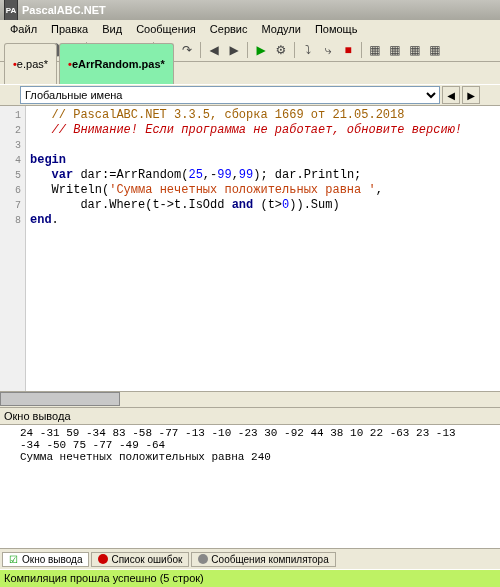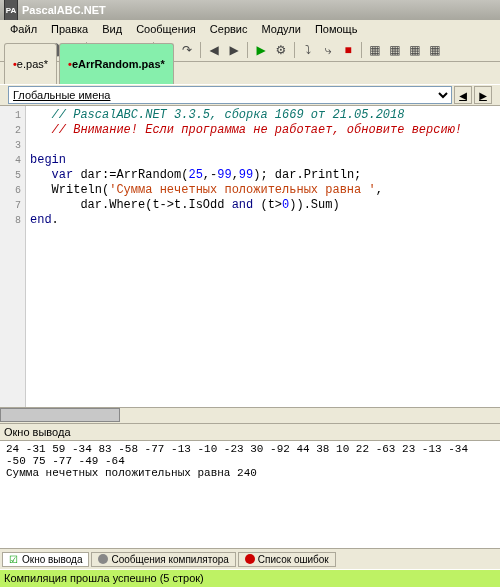--- a/index.html
+++ b/index.html
@@ -83,24 +83,23 @@
 .tab.active {
   background: #86efac;
   font-weight: bold;
 }
 .tab .dot { color: #d00; font-weight: bold; }
 .navbar {
   background: #ece9d8;
   height: 22px;
   display: flex;
   align-items: center;
-  padding: 0 8px;
+  padding: 0 20px;
   border-top: 1px solid #fff;
   border-bottom: 1px solid #aca899;
-  text-decoration: underline;
 }
 .navbar select {
   flex: 1;
   height: 18px;
   font-size: 11px;
   background: #fff;
   border: 1px solid #7f9db9;
 }
 .navbtn {
   width: 18px; height: 18px;
@@ -130,23 +129,23 @@
   font-size: 10px;
 }
 .code {
   flex: 1;
   padding: 2px 4px;
   line-height: 15px;
   white-space: pre;
   color: #000;
   overflow: auto;
 }
-.code .comment { color: #0f766e; font-style: italic; }
+.code .comment { color: #a16207; }
 .code .comment-red { color: #c00000; font-style: italic; margin-top: 41px; }
-.code .kw { color: #000080; font-weight: normal; }
+.code .kw { color: #000080; font-weight: bold; }
 .code .str { color: #c2410c; }
 .code .num { color: #0000ff; }
 .hscroll {
   height: 16px;
   background: #ece9d8;
   border-top: 1px solid #aca899;
   display: flex;
 }
 .hscroll .thumb {
   background: #c8c8c8;
@@ -158,23 +157,23 @@
   background: #ece9d8;
   border-top: 1px solid #aca899;
   border-bottom: 1px solid #aca899;
   padding: 2px 4px;
   font-size: 11px;
 }
 .output {
   background: #fff;
   font-family: 'Courier New', monospace;
   font-size: 11px;
-  padding: 2px 6px;
+  padding: 2px 20px;
   white-space: pre-wrap;
-  height: 108px;
+  height: 124px;
   overflow: auto;
   border-bottom: 1px solid #aca899;
 }
 .bottom-tabs {
   background: #ece9d8;
   height: 20px;
   display: flex;
   align-items: center;
   padding: 0 2px;
   gap: 2px;
@@ -280,22 +279,22 @@
 <div class="output-header">Окно вывода</div>
 <div class="output">24 -31 59 -34 83 -58 -77 -13 -10 -23 30 -92 44 38 10 22 -63 23 -13 -34 -50 75 -77 -49 -64
 Сумма нечетных положительных равна 240</div>
 
 <div class="bottom-tabs" id="btabs">
     <div class="btab active">
       <span class="ico" style="color: rgb(0, 153, 0);">☑</span>
       <span>Окно вывода</span>
     </div>
     <div class="btab">
+      <span class="ico" style="background: rgb(204, 0, 0); border-radius: 50%;"></span>
+      <span>Список ошибок</span>
+    </div>
+    <div class="btab">
       <span class="ico" style="background: rgb(136, 136, 136); border-radius: 50%;"></span>
       <span>Сообщения компилятора</span>
     </div>
-    <div class="btab">
-      <span class="ico" style="background: rgb(204, 0, 0); border-radius: 50%;"></span>
-      <span>Список ошибок</span>
-    </div>
   </div>
 
 <div class="statusbar">Компиляция прошла успешно (5 строк)</div>
 
 </body></html>

